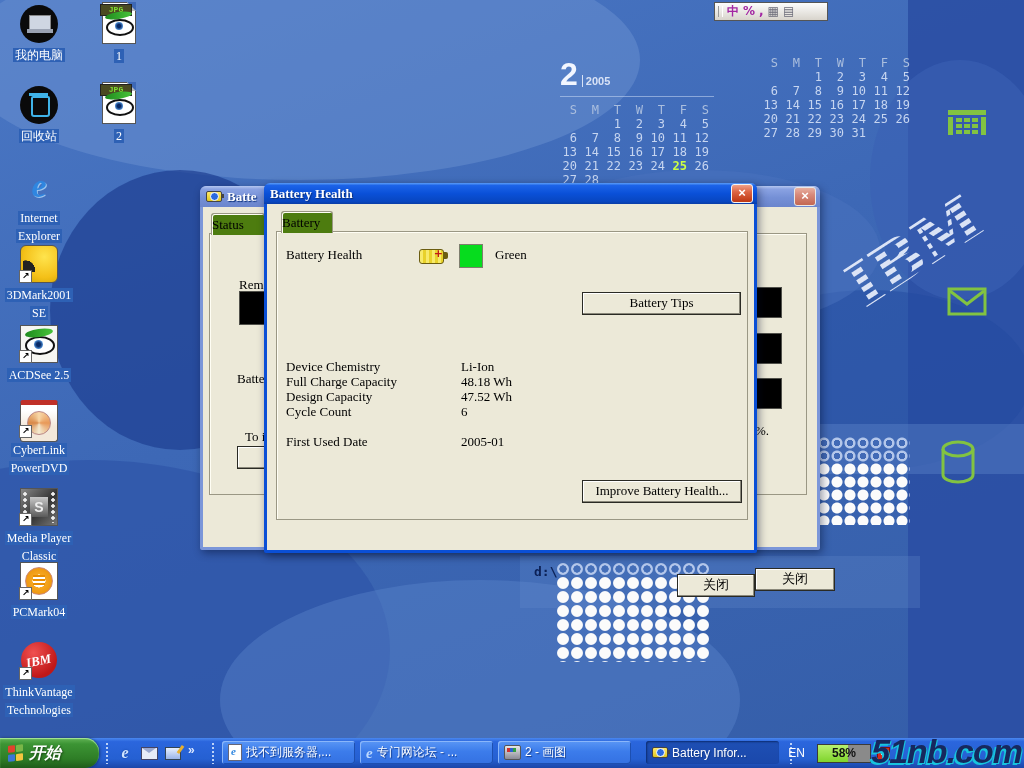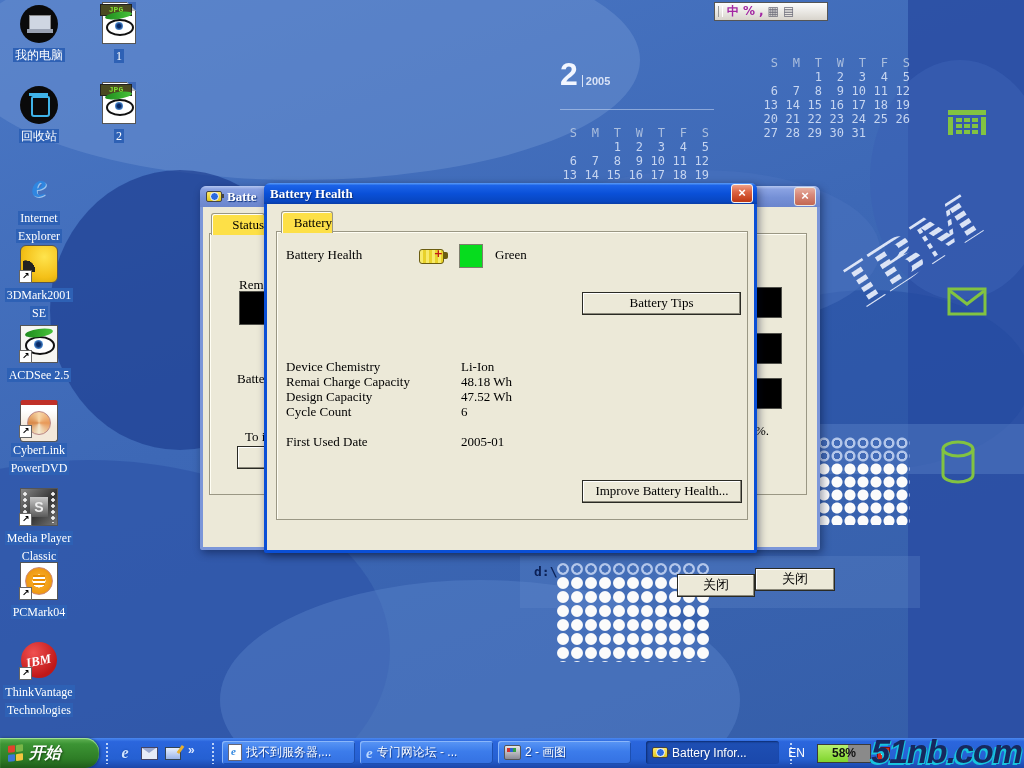--- a/index.html
+++ b/index.html
@@ -56,21 +56,21 @@
     font:bold 8px "Liberation Mono",monospace;color:#7fe030;text-align:center;line-height:10px;}
   .ijpg .jeye{position:absolute;left:3px;top:16px;width:24px;height:13px;border:2px solid #111;border-radius:50%;background:#fff;}
   .ijpg .jeye::before{content:'';position:absolute;left:7px;top:1px;width:8px;height:8px;border-radius:50%;
     background:radial-gradient(circle,#0a2a66 30%,#4d90d8 70%);}
   .ijpg .jeye::after{content:'';position:absolute;left:-3px;top:-9px;width:27px;height:7px;border-radius:50%;
     background:linear-gradient(100deg,#1e8a1e,#49c43a);transform:rotate(-8deg);}
   .ijpg .fold{position:absolute;right:-1px;top:-1px;border-style:solid;border-width:0 9px 9px 0;border-color:transparent #3d68b6 #bbb transparent;}
 
   
   .cal{position:absolute;z-index:1;width:154px;color:#c6d5f0;}
-  .cal-title{border-bottom:1px solid rgba(200,216,244,.55);padding-bottom:16px;margin-bottom:16px;white-space:nowrap;}
+  .cal-title{border-bottom:1px solid rgba(200,216,244,.55);padding-bottom:3px;margin-bottom:6px;white-space:nowrap;}
   .cal-month{font:bold 32px "Liberation Sans",sans-serif;color:#f2f6ff;}
   .cal-year{font:bold 11px "Liberation Sans",sans-serif;color:#d8e2f6;border-left:1px solid #d8e2f6;
     padding-left:3px;margin-left:4px;}
   .cal-grid{display:grid;grid-template-columns:repeat(7,22px);}
   .cal-cell{font:12px "DejaVu Sans Mono",monospace;color:#c6d5f0;text-align:right;padding-right:5px;line-height:14px;}
   .cal-head{color:#aabede;}
   .cal-today{color:#ccff44;font-weight:bold;}
 
   
   .deco{position:absolute;z-index:1;}
@@ -98,23 +98,23 @@
   .titlebar .t{font:bold 13px "Liberation Serif",serif;color:#fff;text-shadow:1px 1px 1px #0a2f7a;
     white-space:nowrap;overflow:hidden;flex:1;}
   .xbtn{width:20px;height:17px;border-radius:3px;border:1px solid #f4f4f4;color:#fff;flex:none;
     background:linear-gradient(#f0a088,#dd6544 40%,#c03a16 95%);
     font:bold 13px "Liberation Sans",sans-serif;line-height:15px;text-align:center;}
   .client{position:absolute;left:3px;right:3px;top:21px;bottom:3px;background:#ece9d8;}
   .win-active{background:#0a4fd6;}
   .win-inactive{background:#7b96d9;}
   .win-inactive .titlebar{background:linear-gradient(180deg,#b4c6f0 0%,#8aa2e2 15%,#7590d6 55%,#6a85cd 100%);}
   .win-inactive .xbtn{background:linear-gradient(#e8b0a0,#d8897a 40%,#c46a55 95%);border-color:#e8e8e8;}
-  .tab{position:absolute;background:#fde047;border:1px solid #9a9784;border-bottom:none;
+  .tab{position:absolute;background:#4d7c0f;border:1px solid #9a9784;border-bottom:none;
     border-radius:3px 3px 0 0;box-shadow:inset 1px 1px 0 #fffef4;
-    font:13px "Liberation Serif",serif;text-align:right;z-index:2;}
+    font:13px "Liberation Serif",serif;text-align:left;z-index:2;}
   .tabpage{position:absolute;border:1px solid #9a9784;box-shadow:inset 1px 1px 0 #fffef4;background:#ece9d8;}
   .btn93{position:absolute;background:#ece9d8;border:1px solid #2a2a24;
     box-shadow:inset -1px -1px 0 #8a887a,inset 1px 1px 0 #fff;
     font:13px "Liberation Serif",serif;color:#000;text-align:center;margin-top:47px;}
   .sunken{background:#f4f2e6;border:1px solid;border-color:#8a887a #fff #fff #8a887a;}
   .blackbox{position:absolute;background:#000;border:1px solid #50504a;}
   .ftext{position:absolute;font:13px "Liberation Serif",serif;color:#000;white-space:nowrap;}
 
   .batt-ico{position:absolute;width:23px;height:13px;border:1px solid #6b5d10;border-radius:3px;
     background:repeating-linear-gradient(90deg,#f7ea6a 0 3px,#e8d12a 3px 6px);}
@@ -457,21 +457,21 @@
       <div class="tabpage" style="left:9px;top:27px;width:470px;height:287px">
         <div class="ftext" style="left:9px;top:15px">Battery Health</div>
         <div class="batt-ico" style="left:142px;top:17px">
             <span class="plus">+</span>
           </div>
         <div class="health-square" style="left:182px;top:12px"></div>
         <div class="ftext" style="left:218px;top:15px">Green</div>
         <div class="btn93" style="left:305px;top:13px;width:157px;height:21px;line-height:20px">Battery Tips</div>
         <div class="ftext" style="left:9px;top:127px">Device Chemistry</div>
         <div class="ftext" style="left:184px;top:127px">Li-Ion</div>
-        <div class="ftext" style="left:9px;top:142px">Remai Charge Capacity</div>
+        <div class="ftext" style="left:9px;top:142px">Full Charge Capacity</div>
         <div class="ftext" style="left:184px;top:142px">48.18 Wh</div>
         <div class="ftext" style="left:9px;top:157px">Design Capacity</div>
         <div class="ftext" style="left:184px;top:157px">47.52 Wh</div>
         <div class="ftext" style="left:9px;top:172px">Cycle Count</div>
         <div class="ftext" style="left:184px;top:172px">6</div>
         <div class="ftext" style="left:9px;top:202px">First Used Date</div>
         <div class="ftext" style="left:184px;top:202px">2005-01</div>
         <div class="btn93" style="left:305px;top:201px;width:158px;height:21px;line-height:20px">Improve Battery Health...</div>
       </div>
       <div class="btn93" style="left:410px;top:323px;width:76px;height:21px;line-height:20px">关闭</div>

